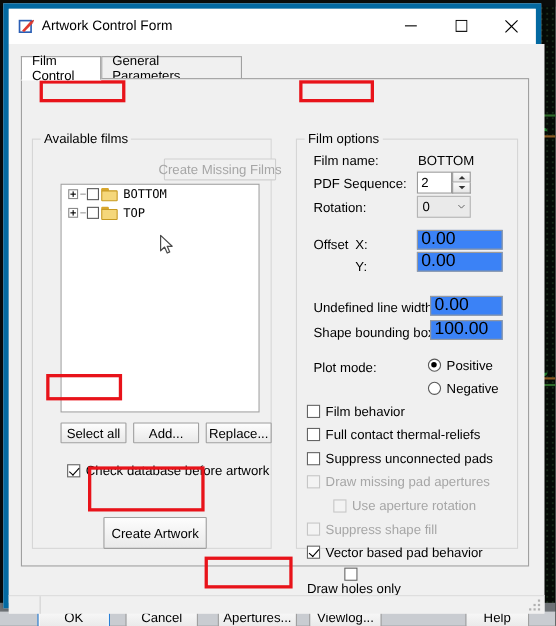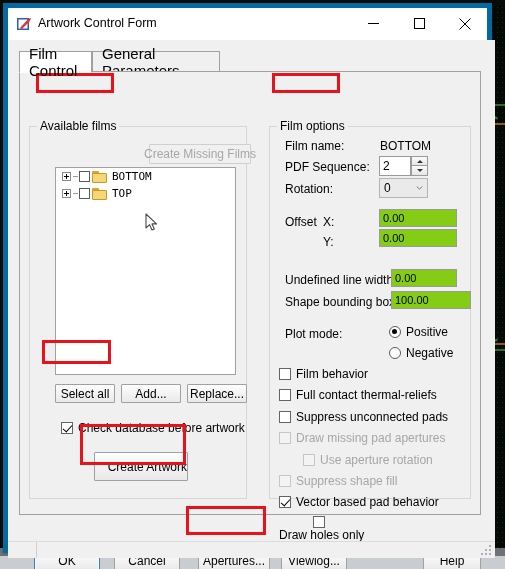--- a/index.html
+++ b/index.html
@@ -53,21 +53,21 @@
   .winbtn svg{display:block;}
   #btn-min{right:92px;} #btn-max{right:46px;} #btn-close{right:0px;}
 
   
   #client{position:absolute;left:0;top:32px;width:487px;height:517px;background:#f0f0f0;}
 
   
   #tabstrip{position:absolute;left:11px;top:11px;width:462px;height:21px;}
   .tab{
     position:absolute;top:0;height:21px;box-sizing:border-box;
-    font-size:15px;color:#000;display:flex;align-items:center;justify-content:center;
+    font-size:12px;color:#000;display:flex;align-items:center;justify-content:center;
     padding:0 9px;border:1px solid #a0a0a0;
   }
   .tab.active{background:#fff;border-bottom:1px solid #fff;z-index:3;height:22px;}
   .tab.inactive{background:#f0f0f0;border-bottom:1px solid #a0a0a0;}
   #tab-panel{
     position:absolute;left:11px;top:31px;width:462px;height:444px;
     border:1px solid #a0a0a0;border-top:1px solid #a0a0a0;background:#f0f0f0;
     box-sizing:border-box;
   }
 
@@ -123,41 +123,41 @@
   }
   .folder{width:15px;height:12px;position:relative;margin-right:5px;flex:0 0 auto;}
   .folder .tabf{position:absolute;left:0;top:0;width:7px;height:3px;background:#d8a62c;border-radius:1px 1px 0 0;}
   .folder .body{position:absolute;left:0;top:2px;width:15px;height:10px;background:#f5d77a;border:1px solid #c79a22;box-sizing:border-box;border-radius:1px;}
   .tree-label{font-family:"DejaVu Sans Mono","Liberation Mono",monospace;font-size:11px;color:#000;letter-spacing:0px;}
 
   
   #btn-selectall{left:47px;top:344px;width:60px;height:19px;}
   #btn-add{left:113px;top:344px;width:60px;height:19px;}
   #btn-replace{left:179px;top:344px;width:60px;height:19px;}
-  #btn-createartwork{left:86px;top:412px;width:94px;height:29px;justify-content:flex-end;}
+  #btn-createartwork{left:86px;top:430px;width:94px;height:29px;}
 
   
   .cbrow{position:absolute;display:flex;align-items:center;font-size:12px;color:#000;white-space:nowrap;}
   .cbrow.disabled{color:#a6a6a6;}
   .cbox{
     width:12px;height:12px;border:1px solid #646464;background:#fff;box-sizing:border-box;
     margin-right:5px;position:relative;flex:0 0 auto;
   }
   .cbrow.disabled .cbox{border-color:#c6c6c6;background:#f3f3f3;}
   .cbox.checked:after{
     content:"";position:absolute;left:3px;top:0px;width:4px;height:8px;
     border:solid #000;border-width:0 1.6px 1.6px 0;transform:rotate(42deg);
   }
   #cb-checkdb{left:53px;top:381px;}
 
   
   .lbl{position:absolute;font-size:12px;color:#000;white-space:nowrap;}
   .txtfield{
-    position:absolute;box-sizing:border-box;background:#84cc16;border:1px solid #9a9a9a;
-    font-size:11px;color:#000;display:flex;align-items:center;padding-left:3px;
+    position:absolute;box-sizing:border-box;background:#3b82f6;border:1px solid #9a9a9a;
+    font-size:16px;color:#000;display:flex;align-items:center;padding-left:3px;
   }
   .valtext{position:absolute;font-size:12px;color:#000;white-space:nowrap;}
 
   #lbl-filmname{left:277px;top:99px;}
   #val-filmname{left:372px;top:99px;}
   #lbl-pdfseq{left:277px;top:120px;}
   #spin-wrap{left:371px;top:116px;width:49px;height:20px;position:absolute;}
   #spin-field{
     position:absolute;left:0;top:0;width:32px;height:20px;background:#fff;
     border:1px solid #9a9a9a;box-sizing:border-box;font-size:12px;
@@ -185,21 +185,21 @@
 
   #lbl-offset{left:277px;top:175px;}
   #lbl-offsetx{left:315px;top:175px;}
   #lbl-offsety{left:315px;top:195px;}
   #fld-offsetx{left:371px;top:169px;width:78px;height:18px;}
   #fld-offsety{left:371px;top:189px;width:78px;height:18px;}
 
   #lbl-undefined{left:277px;top:233px;}
   #fld-undefined{left:383px;top:229px;width:66px;height:18px;}
   #lbl-shapebb{left:277px;top:255px;}
-  #fld-shapebb{left:383px;top:251px;width:80px;height:18px;}
+  #fld-shapebb{left:383px;top:251px;width:66px;height:18px;}
 
   #lbl-plotmode{left:277px;top:287px;}
   .radiorow{position:absolute;display:flex;align-items:center;font-size:12px;color:#000;}
   .radio{
     width:12px;height:12px;border:1px solid #5a5a5a;border-radius:50%;background:#fff;
     margin-right:5px;position:relative;box-sizing:border-box;flex:0 0 auto;
   }
   .radio.sel:after{
     content:"";position:absolute;left:2.4px;top:2.4px;width:5px;height:5px;border-radius:50%;background:#000;
   }

